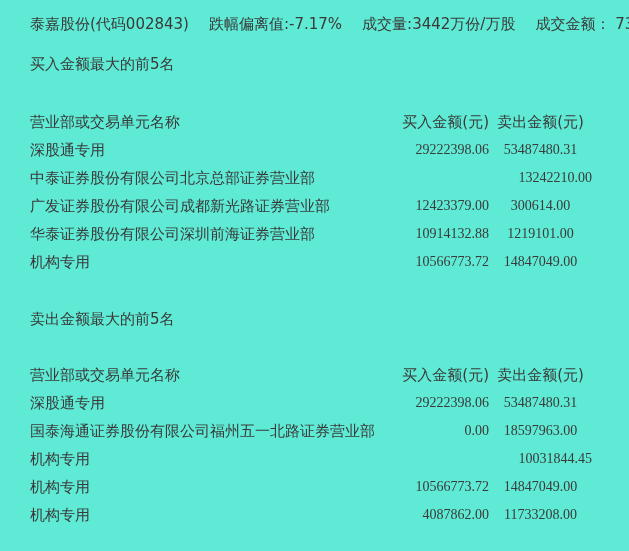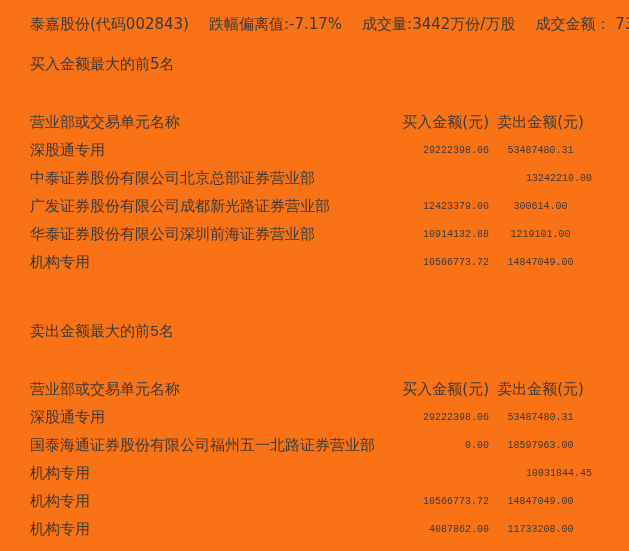--- a/index.html
+++ b/index.html
@@ -13,35 +13,34 @@
     overflow: hidden;
     font-family: "DejaVu Sans", sans-serif;
     font-size: 15px;
     color: #3a3a3a;
   }
   .page {
     box-sizing: border-box;
     width: 629px;
     height: 551px;
     padding: 16px 37px 0 30px;
-    background: #f97316;
+    background: #5eead4;
   }
   .title-line {
     display: flex;
     gap: 20px;
     white-space: nowrap;
     line-height: 16px;
   }
   .section-heading {
     margin-top: 24px;
     line-height: 16px;
   }
   .section-heading.second {
-    margin-top: 49px;
-    font-family: Liberation Mono, monospace;
+    margin-top: 35px;
   }
   .table {
     margin-top: 36px;
   }
   .table.second {
     margin-top: 34px;
   }
   .row {
     display: flex;
     align-items: center;
@@ -55,22 +54,22 @@
   }
   .col-buy {
     width: 115px;
     text-align: right;
   }
   .col-sell {
     width: 103px;
     text-align: center;
   }
   .num {
-    font-family: Liberation Mono, monospace;
-    font-size: 10px;
+    font-family: Liberation Serif, serif;
+    font-size: 14px;
   }
 </style>
 </head>
 <body>
 
 <div class="page">
 
   <div class="title-line">
     <span>泰嘉股份(代码002843)</span>
     <span>跌幅偏离值:-7.17%</span>

